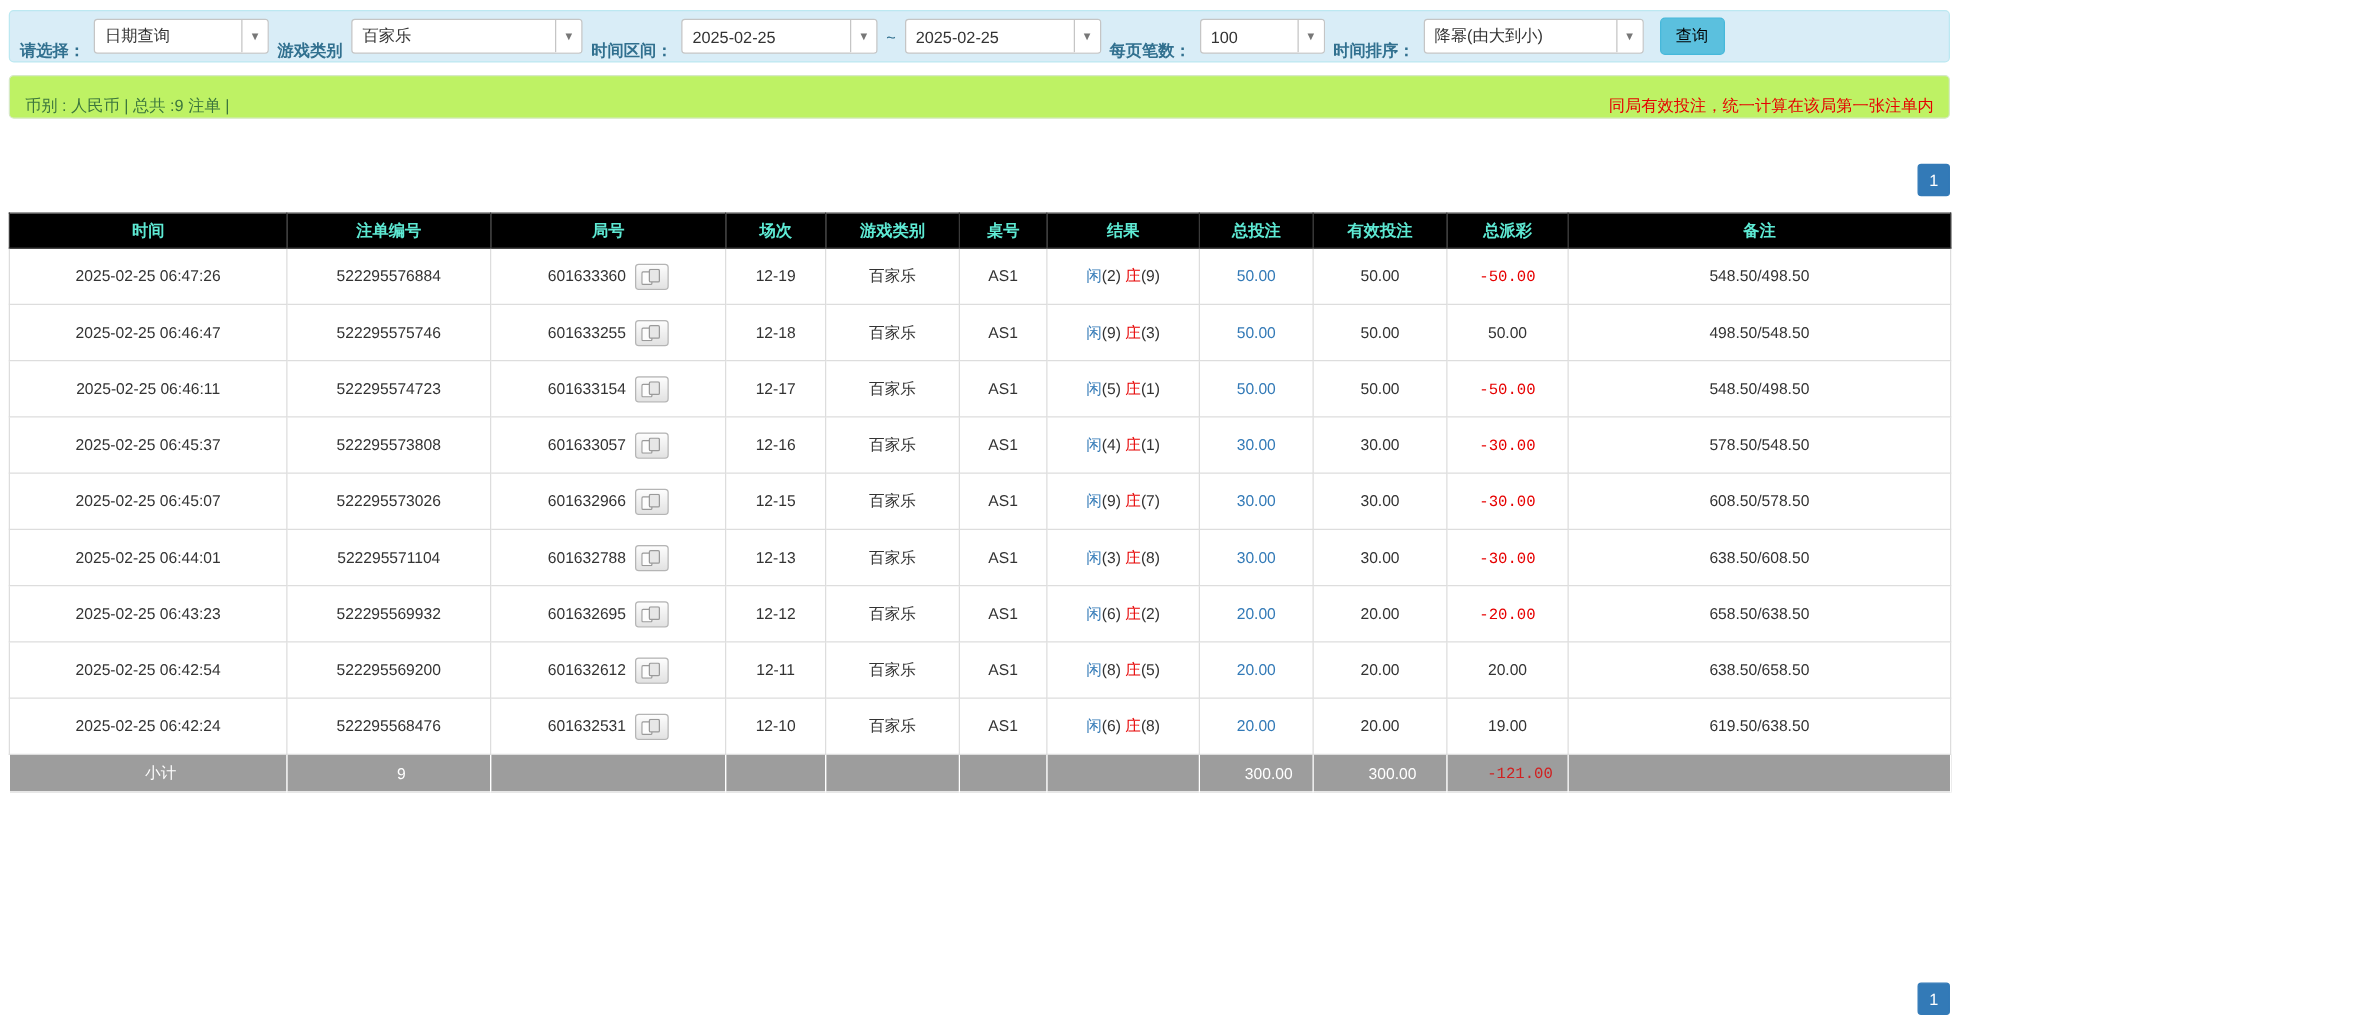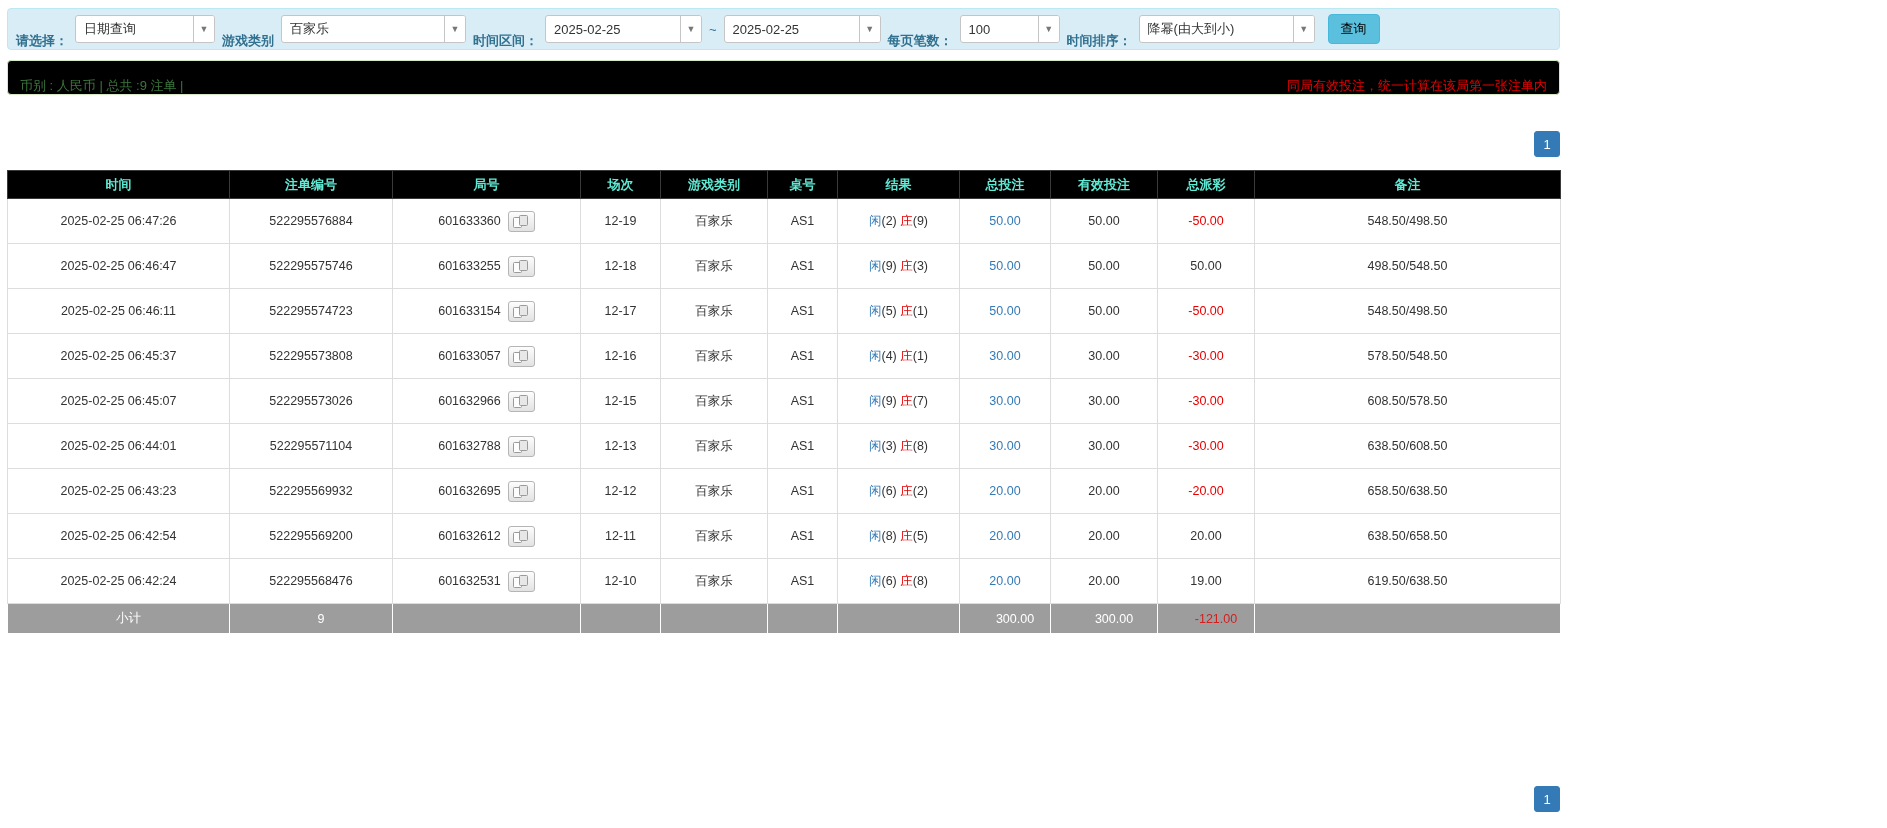--- a/index.html
+++ b/index.html
@@ -16,22 +16,22 @@
   .combo .val { padding:0 8px; flex:1; white-space:nowrap; overflow:hidden; text-align:left; }
   .combo .drop { width:21px; align-self:stretch; border-left:1px solid #c5c5c5;
     display:flex; align-items:center; justify-content:center; color:#777; font-size:9px; background:#fff; }
   .w-query { width:140px; } .w-game { width:185px; } .w-date { width:157px; }
   .w-per  { width:100px; } .w-sort { width:176px; }
   .tilde { color:#31708f; font-size:13px; }
   .query-btn { background:#5bc0de; border:1px solid #46b8da; color:#000000; font-size:13px;
     padding:5px 12px; border-radius:4px; cursor:pointer; margin-left:6px; }
 
   
-  .info-bar { margin-top:10px; background:#000000; border:1px solid #d6e9c6; border-radius:4px;
-    height:35px; padding:16px 12px; display:flex; align-items:flex-start; justify-content:space-between; font-size:13px; }
+  .info-bar { margin-top:10px; background:#bef264; border:1px solid #d6e9c6; border-radius:4px;
+    height:35px; padding:0 12px; display:flex; align-items:flex-end; justify-content:space-between; font-size:13px; }
   .info-left { color:#3c763d; }
   .info-right { color:#e60000; }
 
   
   .pagination { display:flex; justify-content:flex-end; }
   .pagination.top { margin-top:36px; }
   .pagination.bottom { margin-top:152px; }
   .page-btn { min-width:26px; height:26px; background:#337ab7; border:1px solid #337ab7;
     color:#fff; font-size:13px; border-radius:3px; cursor:pointer; }
 
@@ -40,21 +40,21 @@
   thead th { background:#000; color:#5eead4; font-weight:bold; font-size:13px; height:28px;
     border:1px solid #3a3a3a; text-align:center; }
   tbody td { height:45px; background:#fff; color:#333; font-size:12.5px; text-align:center;
     border:1px solid #ddd; vertical-align:middle; }
   tfoot td { height:30px; background:#9d9d9d; color:#fff; font-size:12.5px; text-align:center;
     border:1px solid #fff;padding-left:20px; }
   .player { color:#337ab7; }
   .banker { color:#e60000; }
   .score  { color:#333; }
   .bet-link { color:#337ab7; cursor:pointer; }
-  .neg { color:#e60000; }
+  .neg { color:#e60000;font-family:Liberation Mono, monospace; }
   tfoot .neg { color:#d02020; }
   .round-wrap { display:inline-flex; align-items:center; justify-content:center; }
   .replay-btn { display:inline-flex; align-items:center; justify-content:center;
     width:27px; height:21px; border:1px solid #b5b5b5; border-radius:3px;
     background:linear-gradient(#fdfdfd,#e2e2e2); margin-left:7px; cursor:pointer; }
 </style>
 </head>
 <body>
 
 <div class="page">

